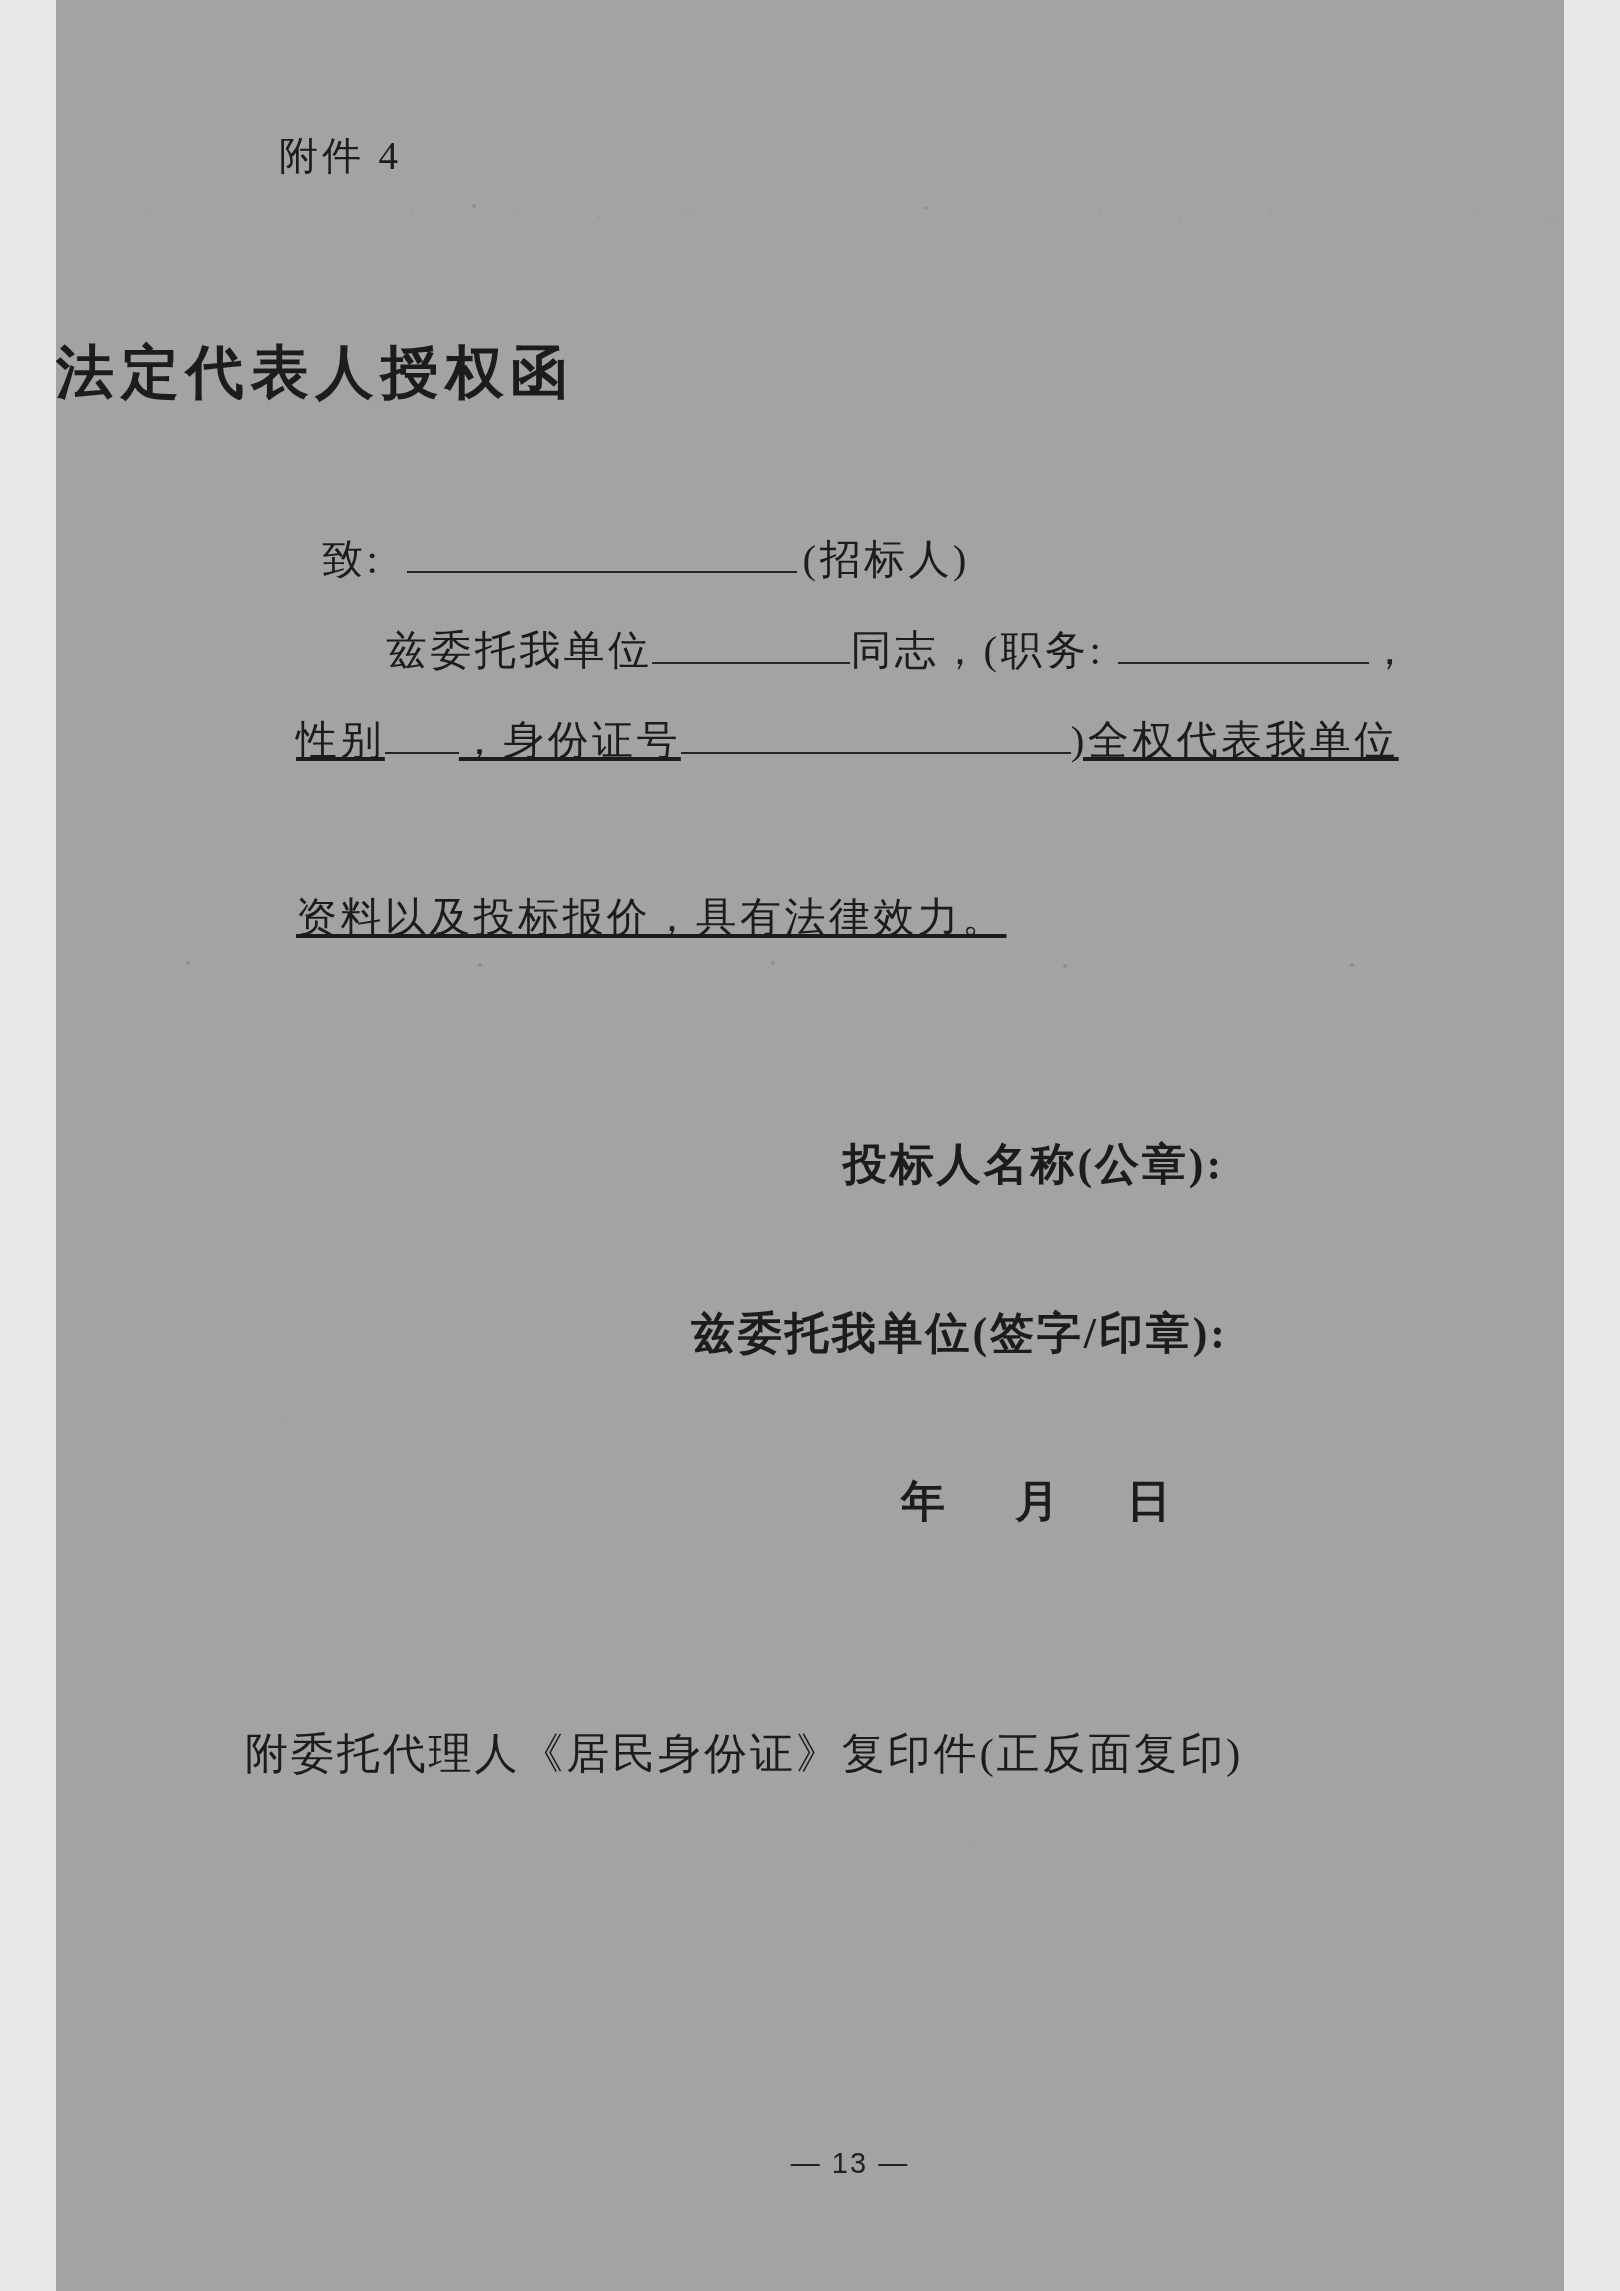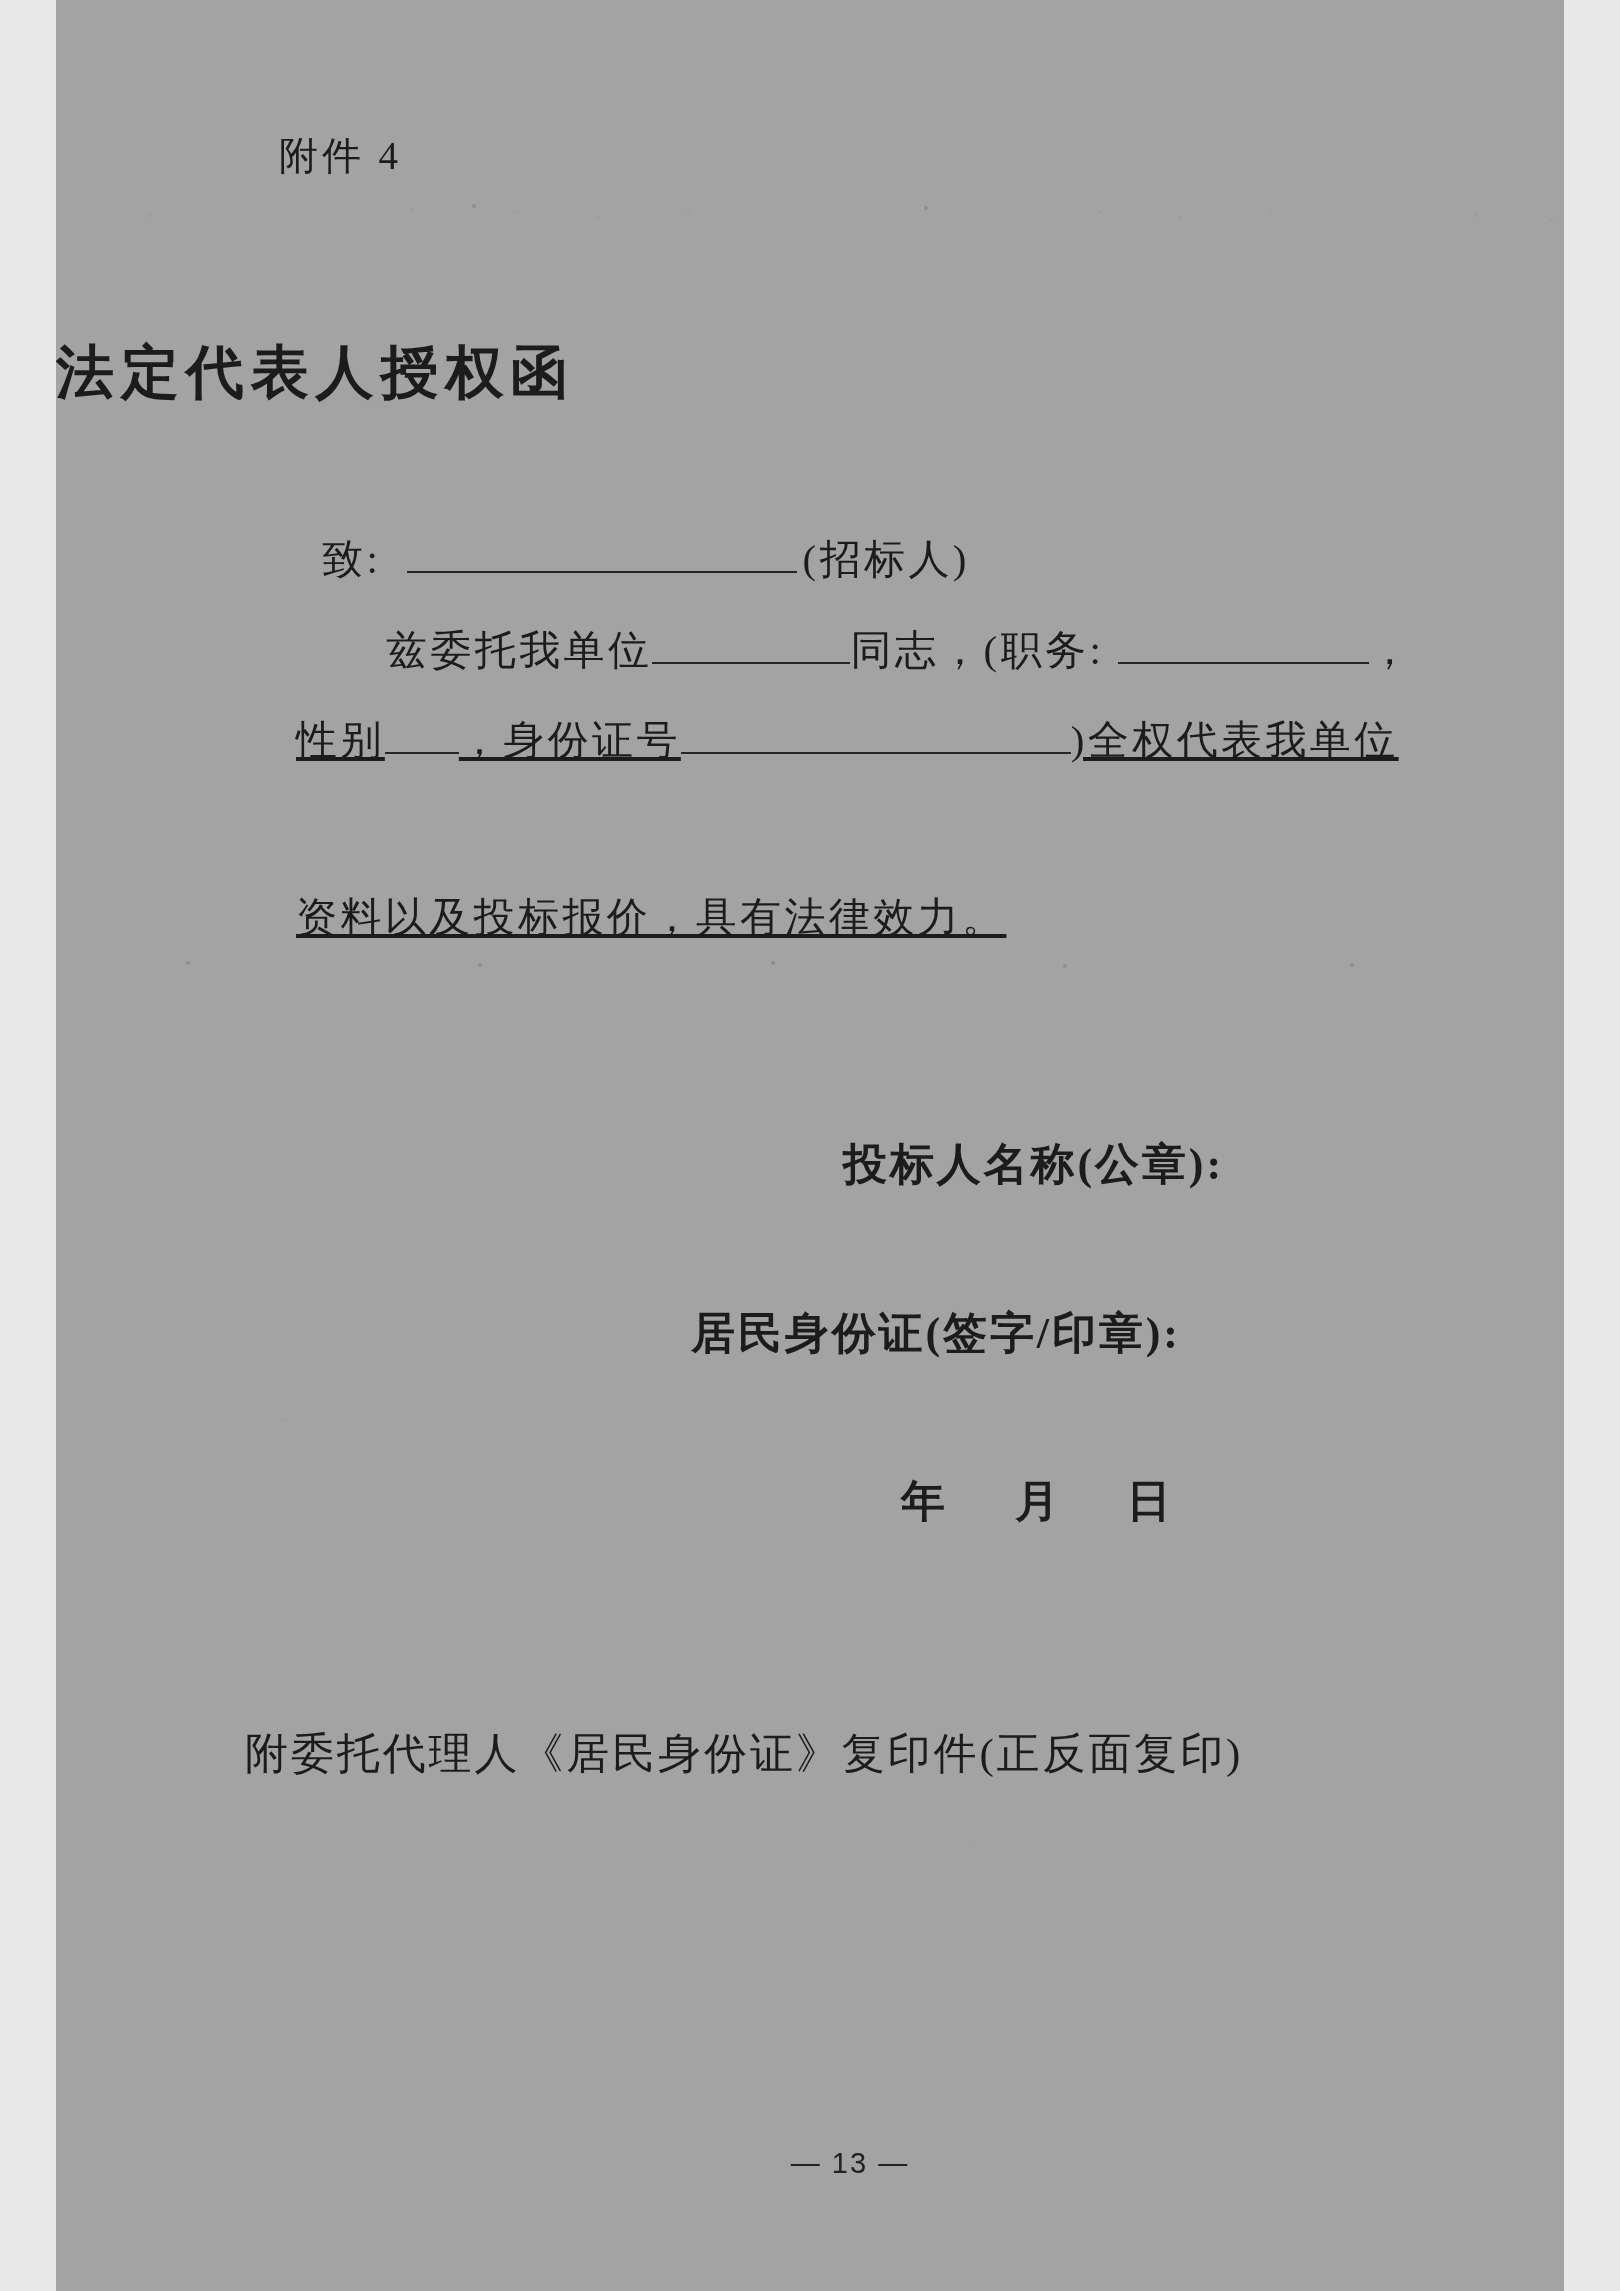--- a/index.html
+++ b/index.html
@@ -117,21 +117,21 @@
     <span>性别</span><span class="blank b-gender"></span><span>，身份证号</span><span class="blank b-idnumber"></span><span>)全权代表我单位</span>
   </div>
 
 
   <div class="para-line l5">
     <span>资料以及投标报价，具有法律效力。</span>
   </div>
 
   <div class="sig-label sig-bidder">投标人名称(公章):</div>
 
-  <div class="sig-label sig-rep">居民身份证(签字/印章):</div>
+  <div class="sig-label sig-rep">兹委托我单位(签字/印章):</div>
 
   <div class="sig-label sig-date">
     <span class="d-year">年</span><span class="d-month">月</span><span class="d-day">日</span>
   </div>
 
   <div class="footer-note">附委托代理人《居民身份证》复印件(正反面复印)</div>
 
   <div class="page-number">— 13 —</div>
 
   <div class="noise">

